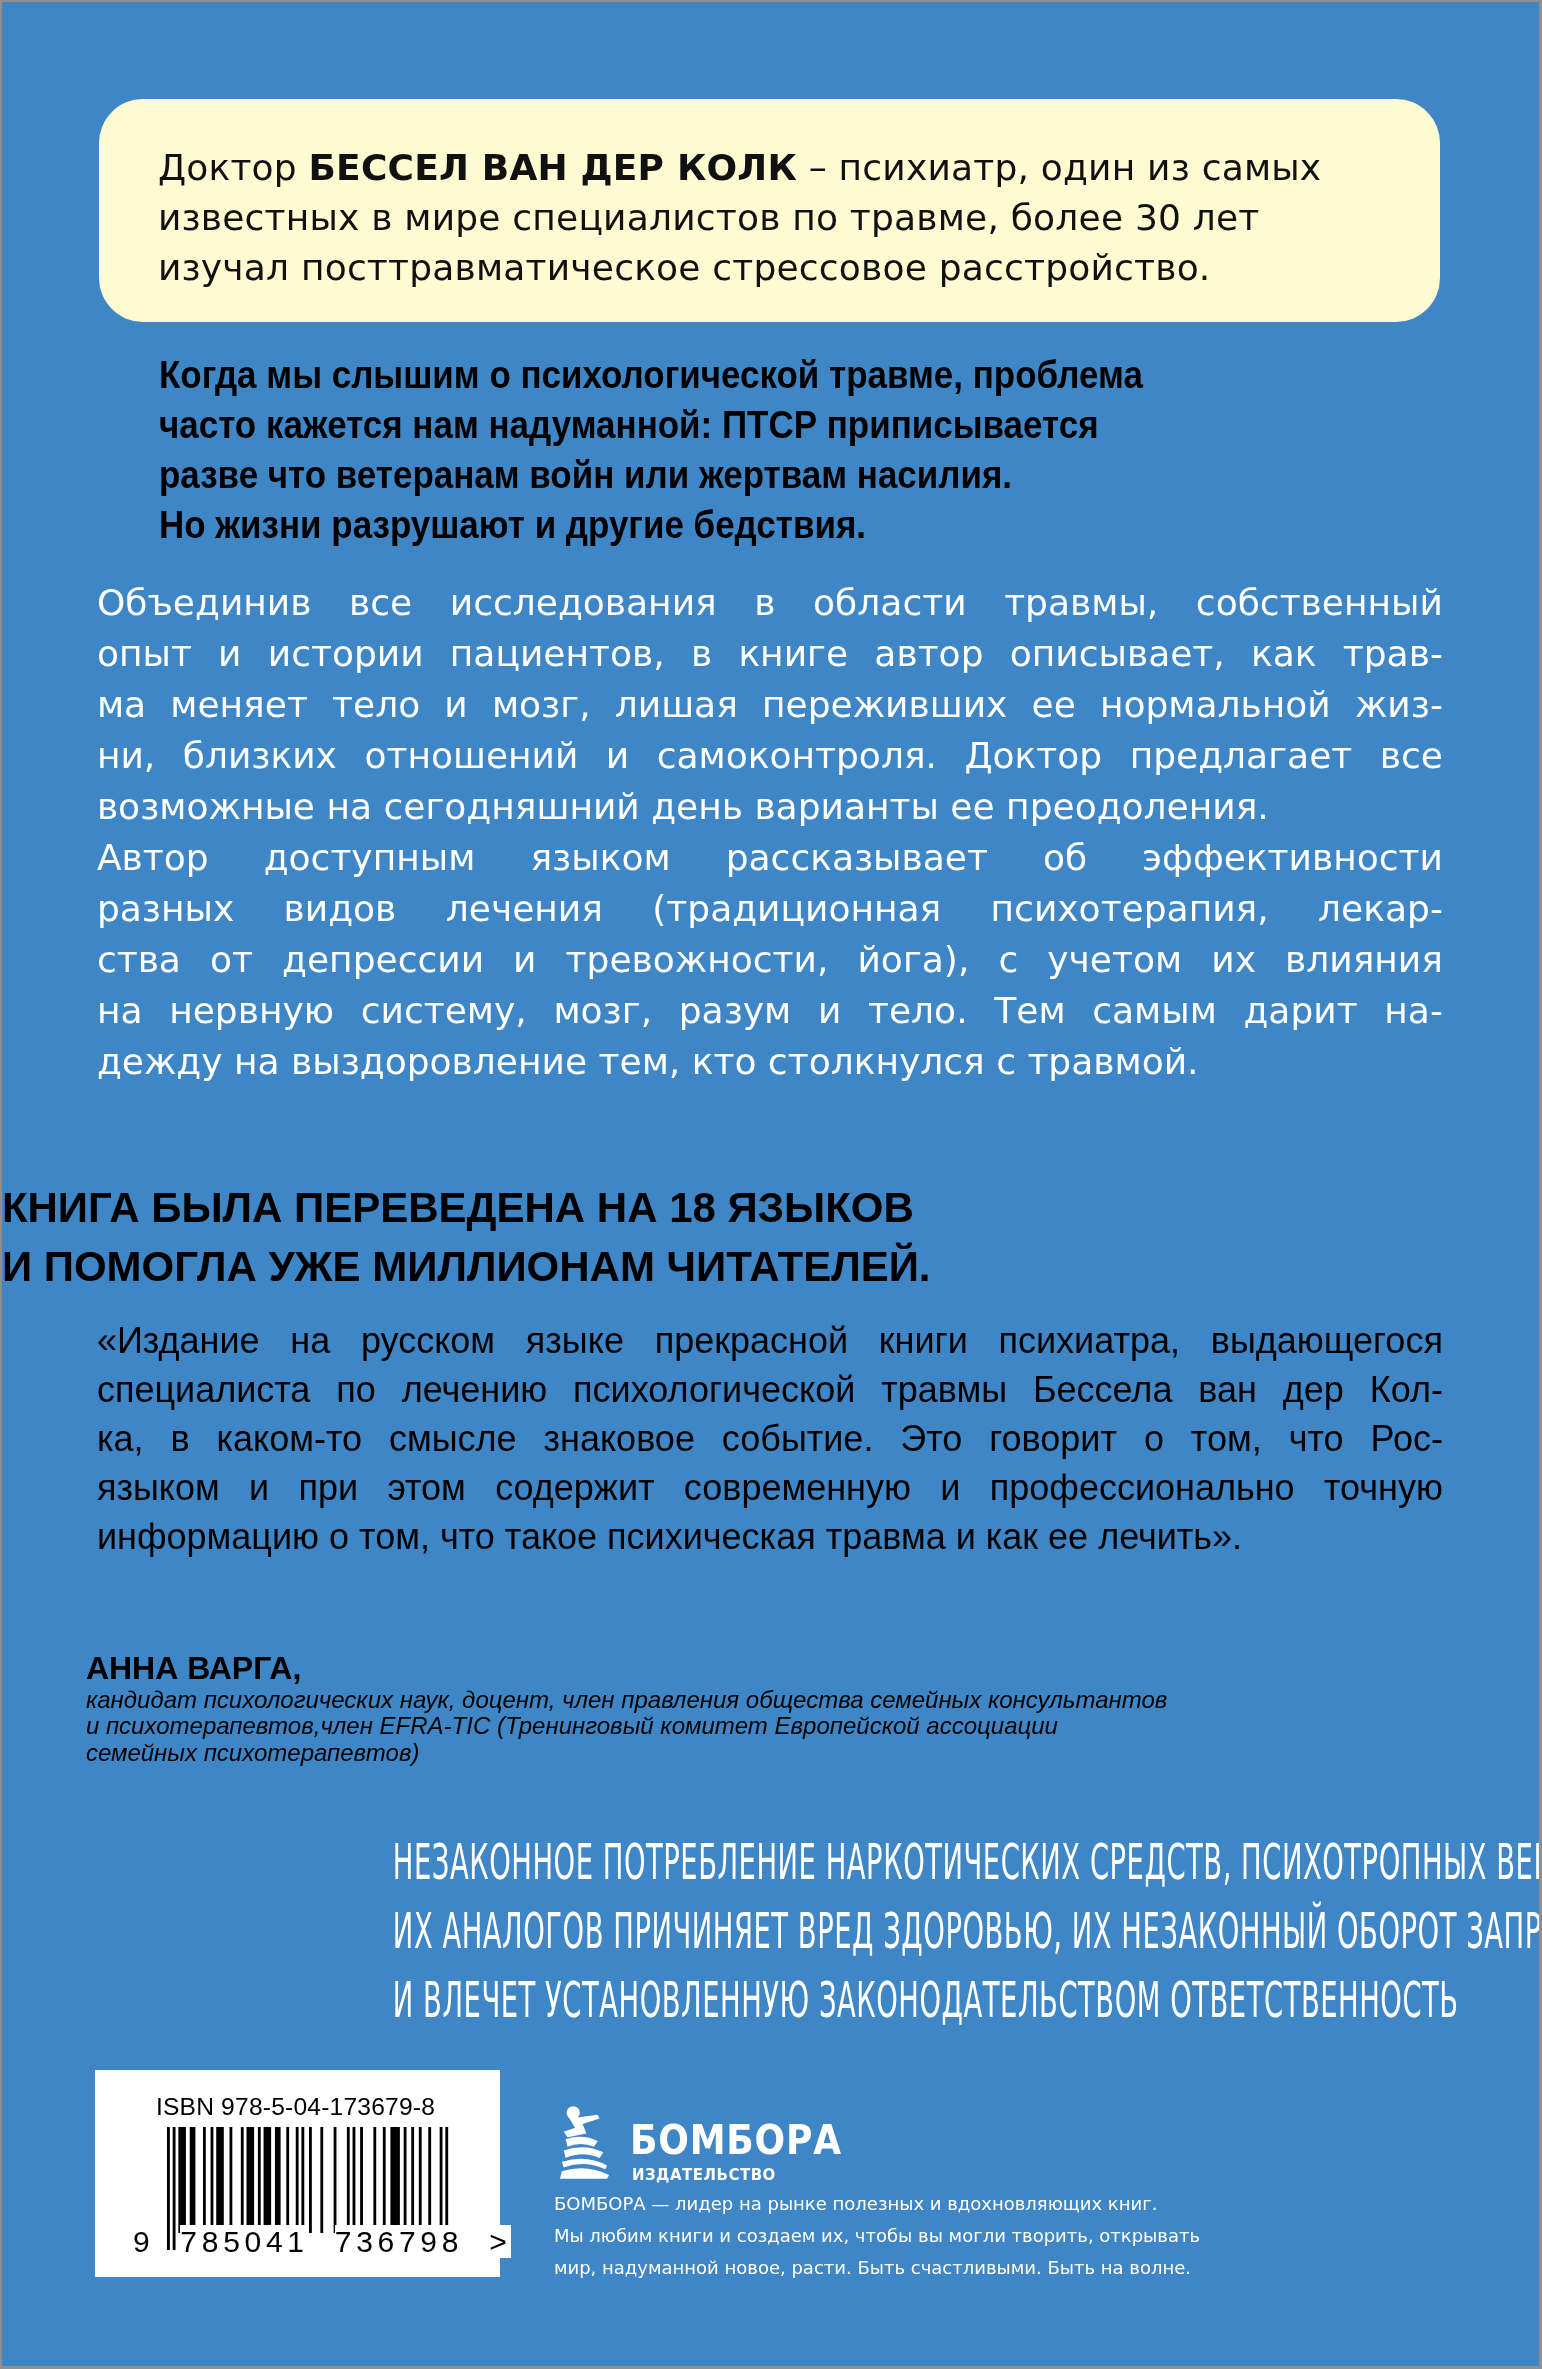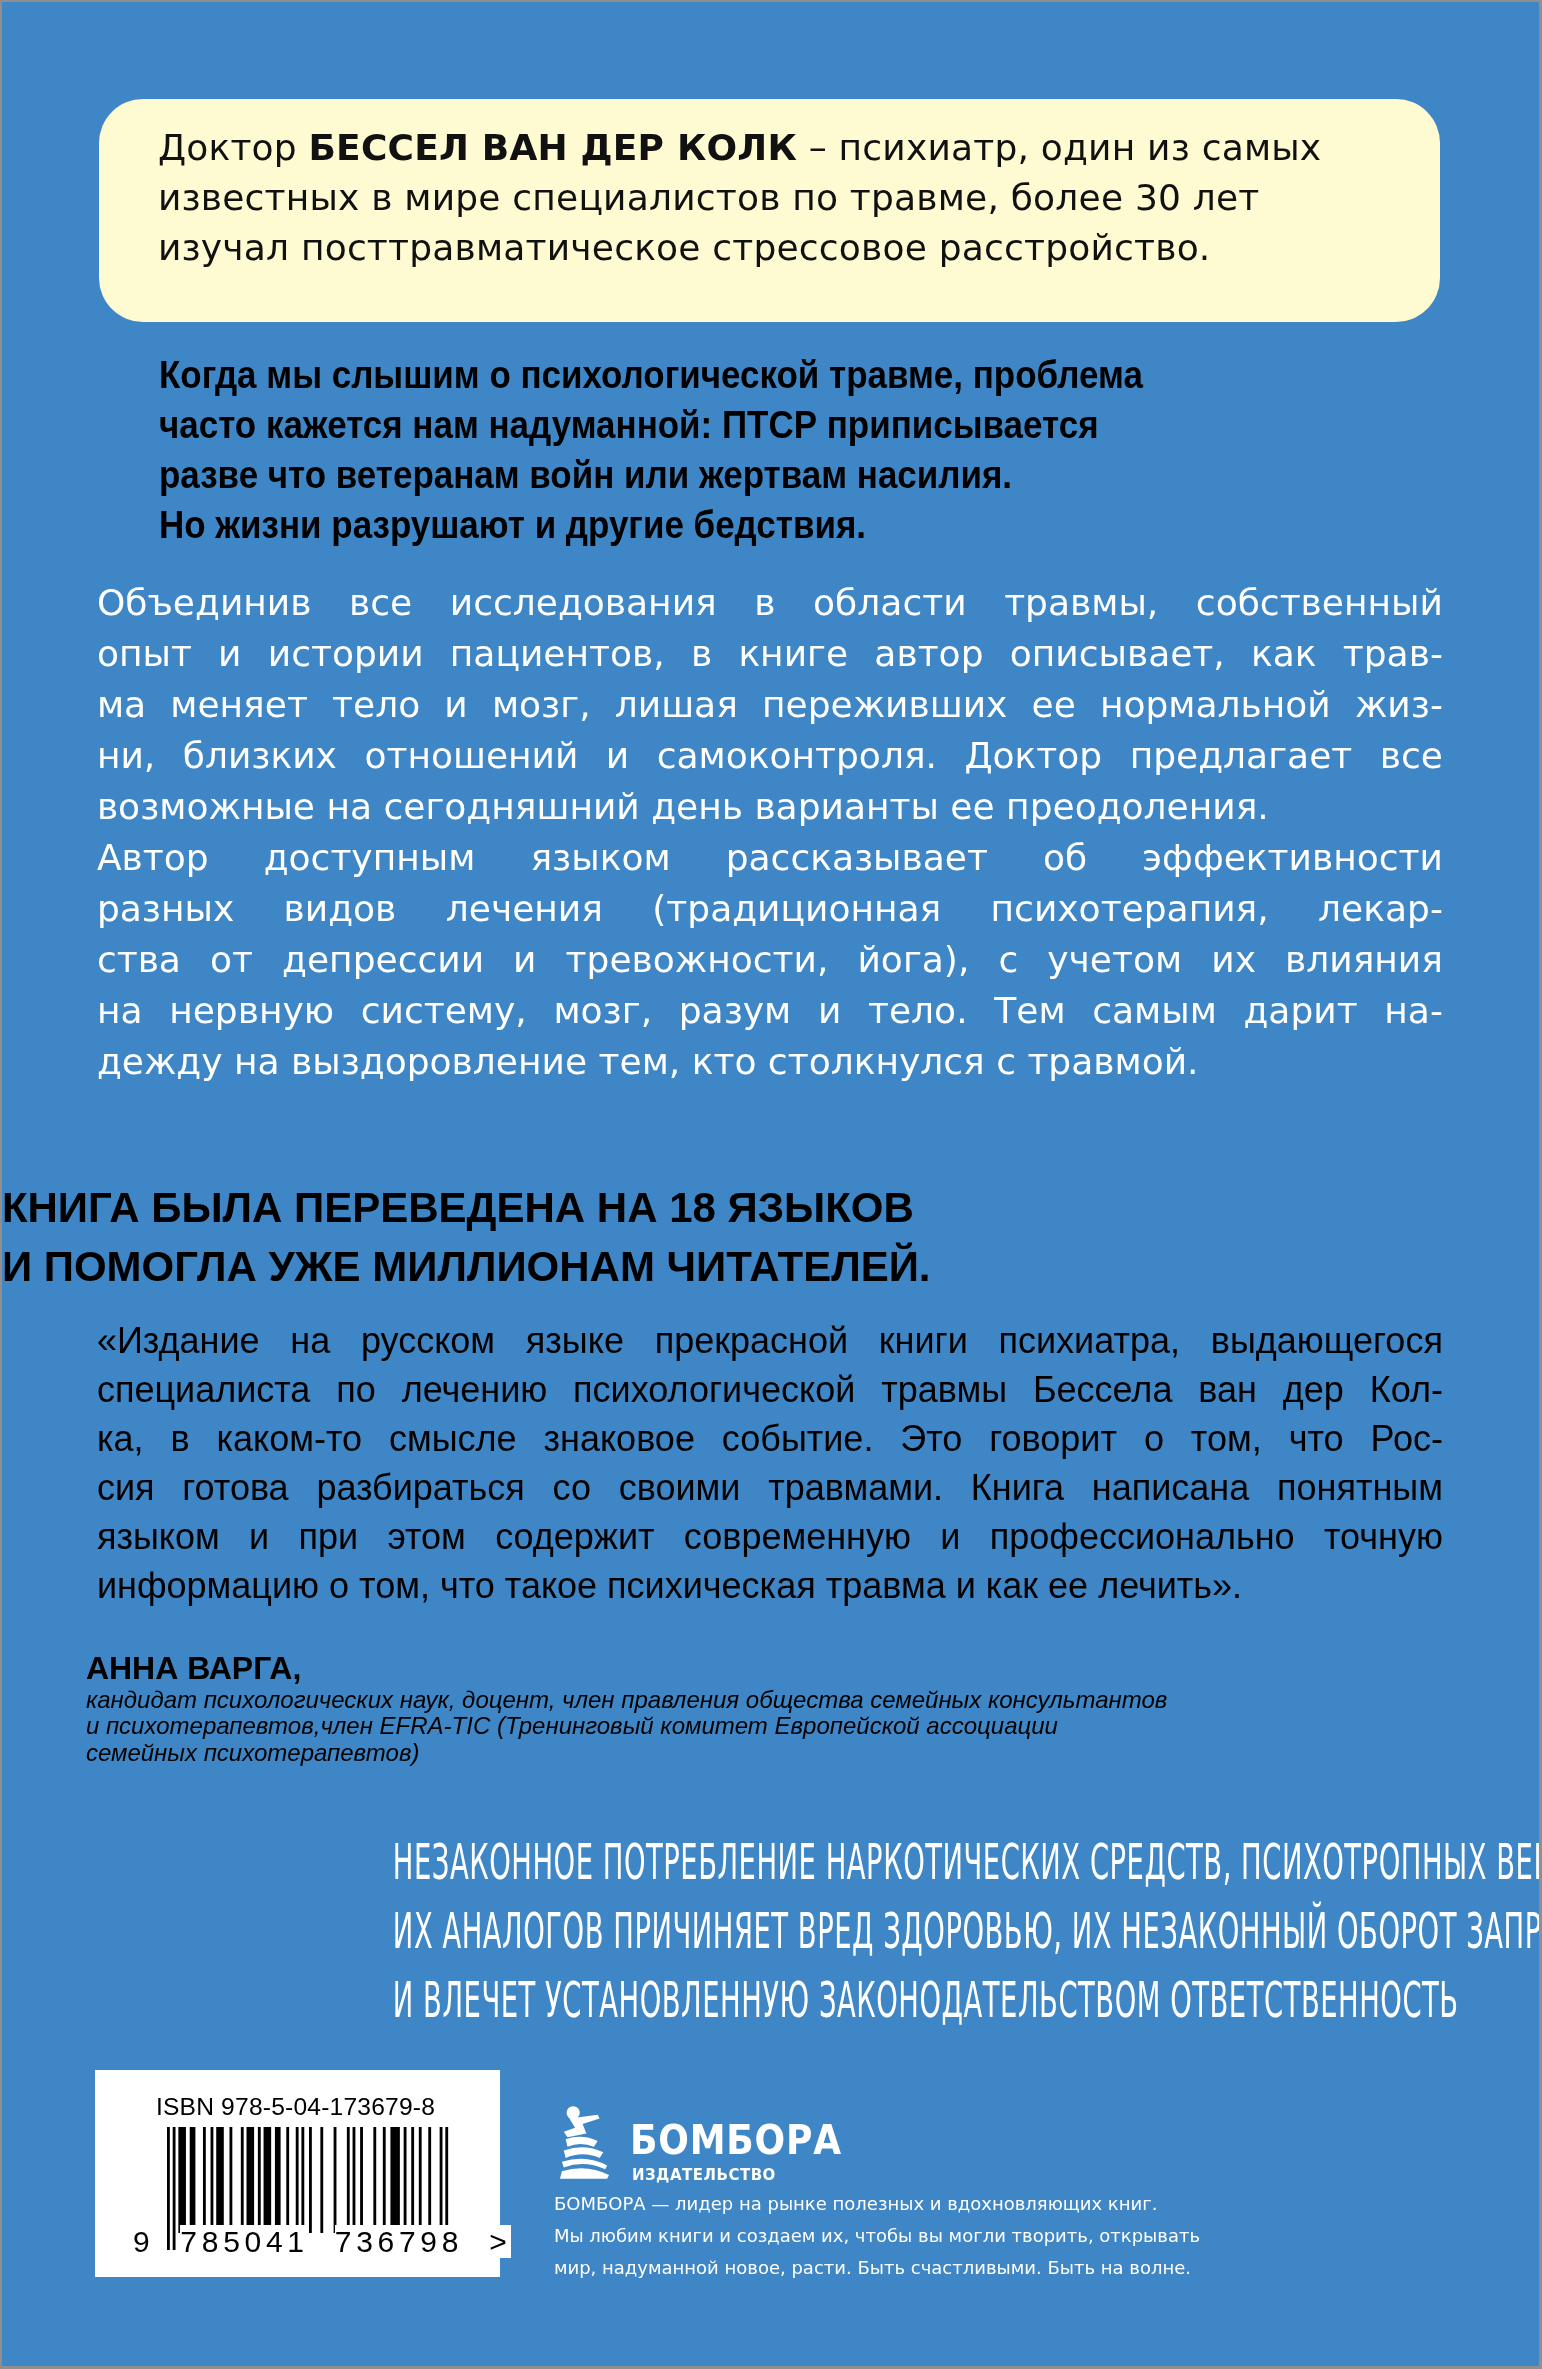--- a/index.html
+++ b/index.html
@@ -13,21 +13,21 @@
     width: 1537px; height: 2364px;
     background: #3f86c6;
     overflow: hidden;
   }
   .bio-box {
     position: absolute; left: 97px; top: 97px;
     width: 1341px; height: 223px;
     background: #fefad2;
     border-radius: 44px;
     box-sizing: border-box;
-    padding: 24px 57px 0 59px;
+    padding: 44px 57px 0 59px;
     font-family: "DejaVu Sans", sans-serif;
     font-size: 36px; line-height: 50px; color: #111;
     letter-spacing: 0.2px;
   }
   .bio-box b { font-weight: bold; }
 
   .intro {
     position: absolute; left: 157px; top: 348px; width: 1230px;
     font-family: "Liberation Sans", sans-serif;
     font-weight: bold; color: #000;
@@ -163,21 +163,20 @@
 
   <div class="headline">
     <div>КНИГА БЫЛА ПЕРЕВЕДЕНА НА 18 ЯЗЫКОВ</div>
     <div>И ПОМОГЛА УЖЕ МИЛЛИОНАМ ЧИТАТЕЛЕЙ.</div>
   </div>
 
   <div class="quote">
     <div>«Издание на русском языке прекрасной книги психиатра, выдающегося</div>
     <div>специалиста по лечению психологической травмы Бессела ван дер Кол-</div>
     <div>ка, в каком-то смысле знаковое событие. Это говорит о том, что Рос-</div>
-    <div>сия готова разбираться со своими травмами. Книга написана понятным</div>
     <div>языком и при этом содержит современную и профессионально точную</div>
     <div class="last">информацию о том, что такое психическая травма и как ее лечить».</div>
   </div>
 
   <div class="attribution">
     <div class="attr-name">АННА ВАРГА,</div>
     <div class="attr-desc">
       <div>кандидат психологических наук, доцент, член правления общества семейных консультантов</div>
       <div>и психотерапевтов,член EFRA-TIC (Тренинговый комитет Европейской ассоциации</div>
       <div>семейных психотерапевтов)</div>

